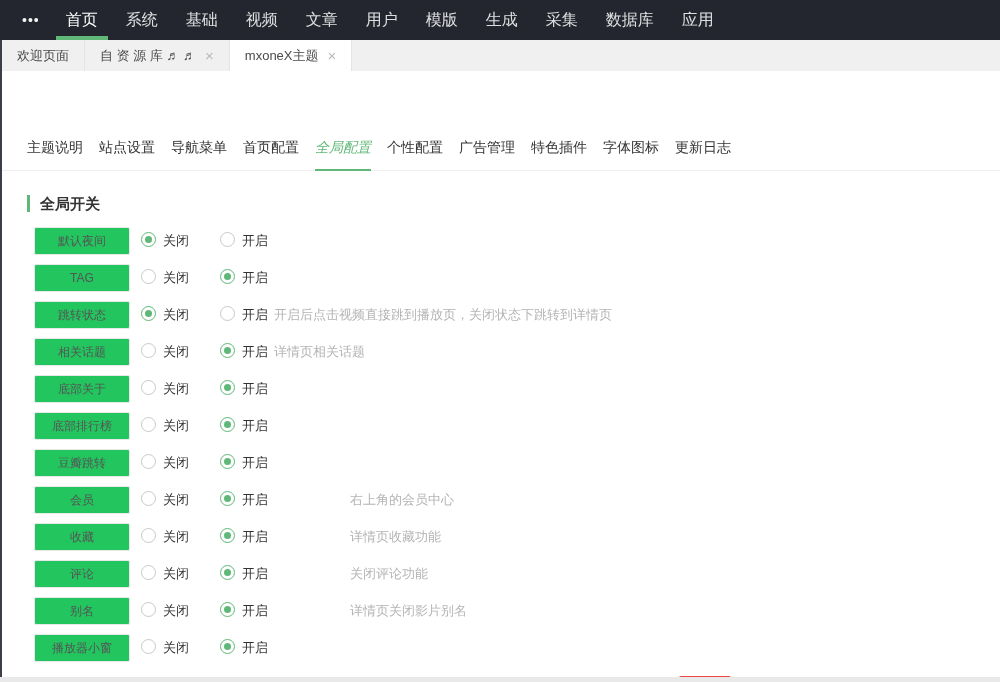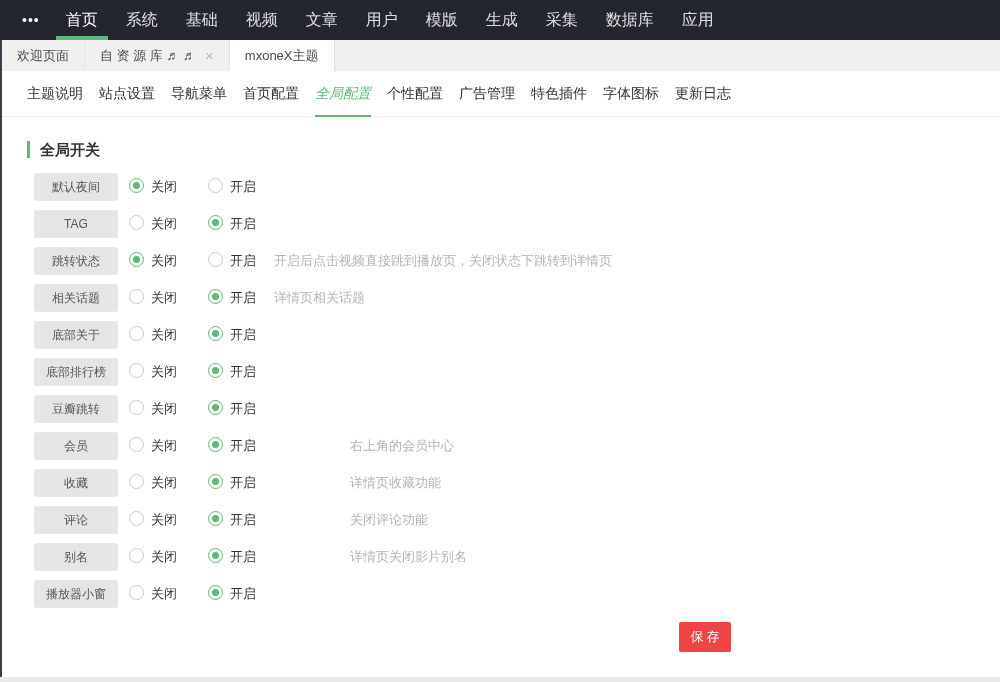--- a/index.html
+++ b/index.html
@@ -8,43 +8,43 @@
 
   
   .topnav { height:40px; background:#23262e; display:flex; align-items:center; padding-left:22px; }
   .more-btn { color:#f0f0f0; font-size:14px; letter-spacing:1px; margin-right:16px; cursor:pointer; line-height:40px; }
   .nav-item { position:relative; height:40px; line-height:40px; padding:0 10px; margin-right:8px;
     color:rgba(255,255,255,.85); font-size:16px; cursor:pointer; white-space:nowrap; }
   .nav-item.active { color:#fff; }
   .nav-item.active::after { content:""; position:absolute; left:0; right:0; bottom:0; height:4px; background:#5FB878; }
 
   
-  .workspace { height:637px; border-left:2px solid #3a3f49; display:flex; flex-direction:column; }
+  .workspace { height:637px; border-left:2px solid #3a3f49; display:flex; flex-direction:column;gap:47px; }
 
   
   .tabbar { height:31px; background:#f0f0f0; display:flex; flex-shrink:0; }
   .tab { height:31px; line-height:31px; padding:0 15px; font-size:13px; color:#4a4a4a;
     border-right:1px solid #e4e4e4; display:flex; align-items:center; cursor:pointer; white-space:nowrap; }
-  .tab.active { background:#fff;flex-direction:column; }
+  .tab.active { background:#fff; }
   .tab-close { margin-left:9px; color:#b9b9b9; font-size:15px; line-height:1; cursor:pointer; }
 
   
   .content { background:#fff; flex:1; position:relative; }
 
-  .subnav { display:flex; padding-left:25px; margin-top:14px; border-bottom:1px solid #efefef; }
+  .subnav { display:flex; padding-left:25px; margin-top:21px; border-bottom:1px solid #efefef; }
   .subnav-item { font-size:14px; color:#333; padding-bottom:12px; margin-right:16px; cursor:pointer; white-space:nowrap; }
   .subnav-item.active { color:#5FB878; border-bottom:2px solid #5FB878; margin-bottom:-1px;font-style:italic; }
 
   .section-title { margin:24px 0 6px 25px; font-size:15px; color:#333;
     border-left:3px solid #5FB878; padding-left:10px; line-height:17px; font-weight:bold; }
 
   .rows { margin-top:10px; }
   .setting-row { height:37px; display:flex; align-items:center; padding-left:32px; position:relative; }
-  .label-box { width:84px; height:28px; line-height:26px; border:1px solid #e8e8e8; border-radius:2px;
-    background:#e5e5e5; text-align:center; font-size:12px; color:#555; cursor:pointer;
+  .label-box { width:96px; height:28px; line-height:26px; border:1px solid #e8e8e8; border-radius:2px;
+    background:#22c55e; text-align:center; font-size:12px; color:#555; cursor:pointer;
     overflow:hidden; white-space:nowrap; }
   .radio { display:flex; cursor:pointer; }
   .radio.off-option { margin-left:11px; width:58px; }
   .radio.on-option  { margin-left:21px; }
   .radio-circle { width:15px; height:15px; border-radius:50%; border:1px solid #c9c9c9;
     margin-right:7px; position:relative; background:#fff; flex-shrink:0; }
   .radio.checked .radio-circle { border-color:#5FB878; }
   .radio.checked .radio-circle::after { content:""; position:absolute; left:50%; top:50%;
     width:7px; height:7px; margin:-3.5px 0 0 -3.5px; border-radius:50%; background:#5FB878; }
   .radio-label { font-size:13px; color:#333; white-space:nowrap; }

